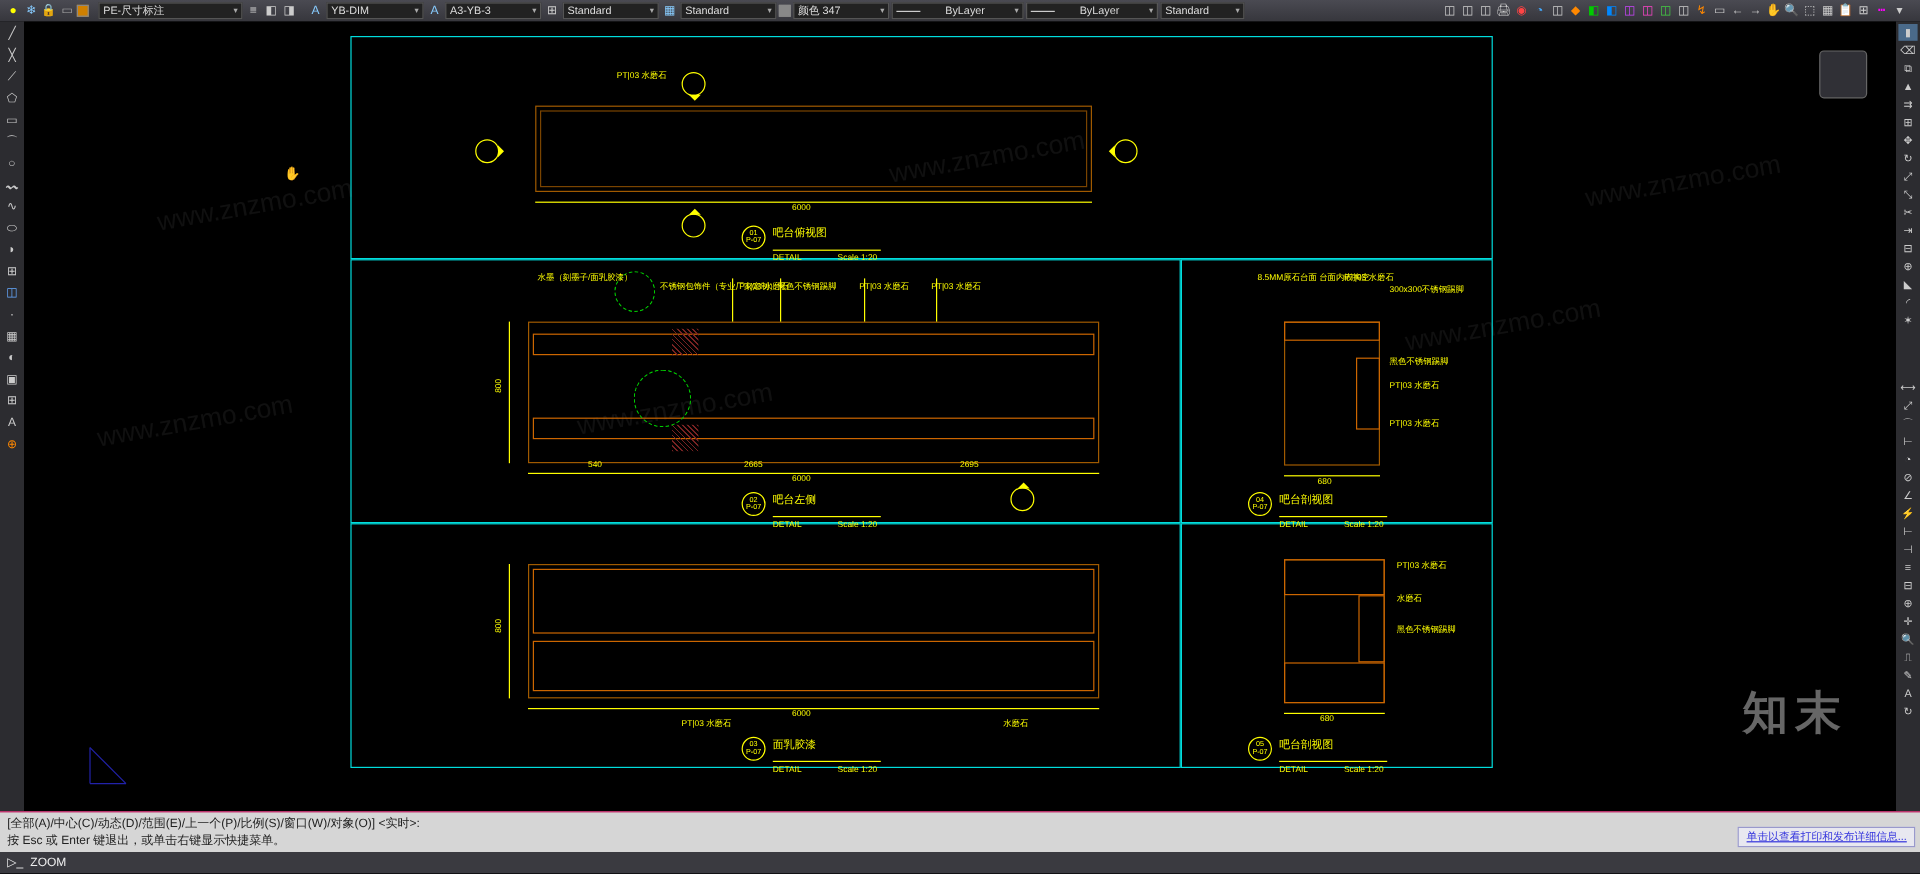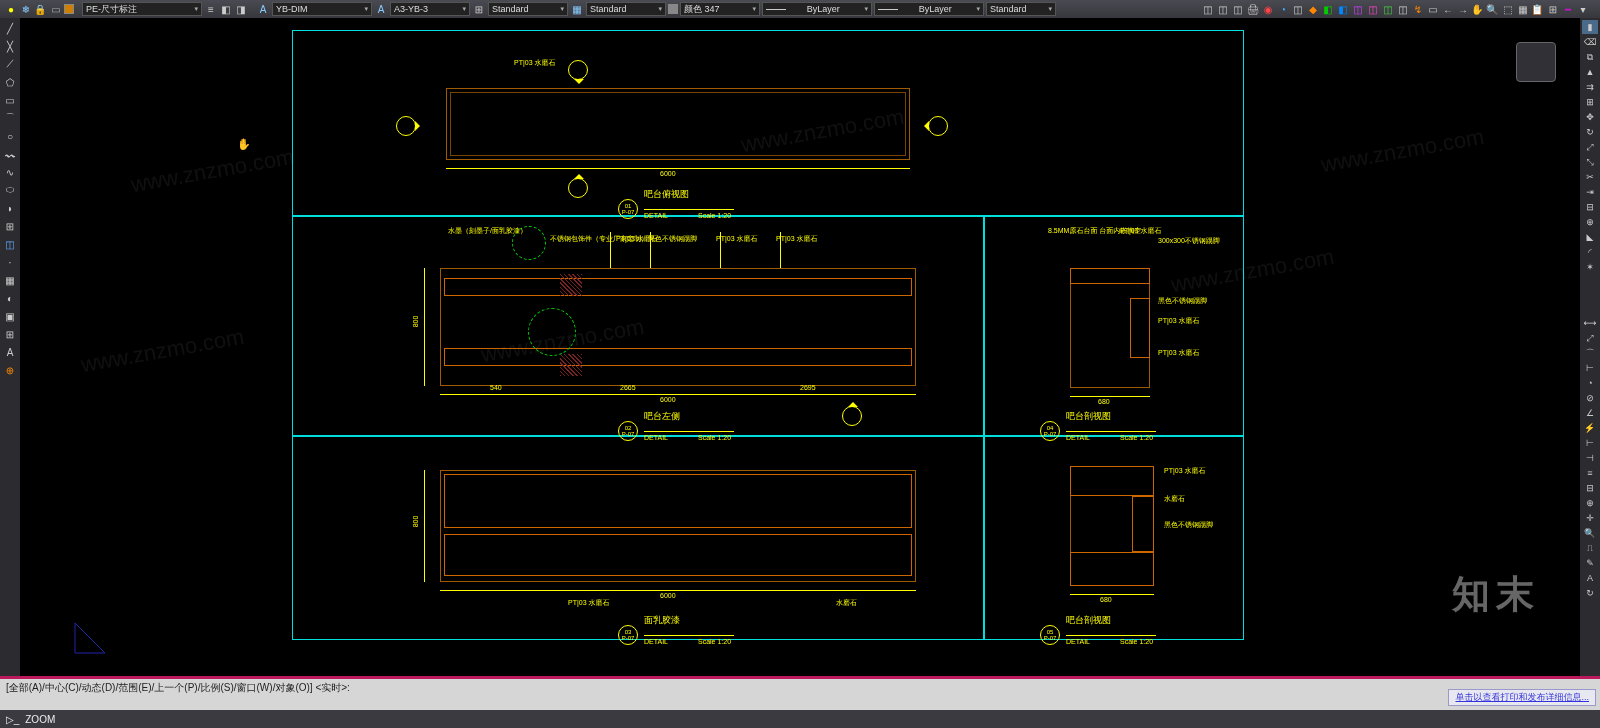--- a/index.html
+++ b/index.html
@@ -83,21 +83,21 @@
 .cell-e { left: 964px; top: 418px; width: 260px; height: 204px; }
 
 
 .rect { position: absolute; border: 1px solid #a05a00; }
 .rect.inner { border-color: #7a4400; }
 .dim { position: absolute; border-top: 1px solid #ff0; }
 .dim-v { position: absolute; border-left: 1px solid #ff0; }
 .leader { position: absolute; border-left: 1px solid #ff0; }
 .lbl { position: absolute; color: #ff0; font-size: 7px; white-space: nowrap; }
 .title-tag {
-  position: absolute; display: flex; align-items: flex-end; gap: 6px;
+  position: absolute; display: flex; align-items: flex-start; gap: 6px;
 }
 .title-tag .bubble {
   width: 20px; height: 20px; border-radius: 50%;
   border: 1px solid #ff0; display: flex; flex-direction: column;
   align-items: center; justify-content: center;
   font-size: 6px; color: #ff0; line-height: 1;
 }
 .title-tag .tname { color: #ff0; font-size: 9px; }
 .title-tag .rule { display: inline-block; width: 90px; border-top: 1px solid #ff0; }
 .title-tag .sub { color: #ff0; font-size: 7px; display: flex; gap: 30px; }
@@ -131,21 +131,21 @@
 
 
 .wm { position: absolute; color: rgba(200,200,200,.08); font-size: 22px; transform: rotate(-10deg); pointer-events:none; }
 .brand { position: absolute; right: 40px; bottom: 56px; color: rgba(255,255,255,.4); font-size: 38px; font-weight: 600; letter-spacing: 6px; }
 .idtxt { position: absolute; right: 40px; bottom: 30px; color: rgba(255,255,255,.5); font-size: 22px; letter-spacing: 2px; }
 
 
 .cmdbox {
   position: absolute; left: 0; right: 0; bottom: 18px; height: 34px;
   background: #d6d6d6; color: #222; font-size: 10px;
-  padding: 2px 6px; border-top: 3px solid #be185d;
+  padding: 2px 6px; border-top: 1px solid #be185d;
 }
 .cmdline {
   position: absolute; left: 0; right: 0; bottom: 0; height: 18px;
   background: #3a3a40; color: #eee; font-size: 10px;
   display: flex; align-items: center; padding: 0 6px;
 }
 .cmdline .arrow { margin-right: 6px; }
 .link-pill {
   position: absolute; right: 4px; bottom: 22px;
   background: #e8e8f0; color: #33d; font-size: 9px; text-decoration: underline;
@@ -166,21 +166,21 @@
   <div class="dd" style="width:120px">
     <span>PE-尺寸标注</span>
       <span class="arr">▾</span>
   </div>
   <div class="grp">
     <span class="ico">≡</span>
     <span class="ico">◧</span>
     <span class="ico">◨</span>
   </div>
   <span class="ico" style="color:#8cf">A</span>
-  <div class="dd" style="width:100px">
+  <div class="dd" style="width:81px">
     <span>YB-DIM</span>
       <span class="arr">▾</span>
   </div>
   <span class="ico" style="color:#8cf">A</span>
   <div class="dd" style="width:80px">
     <span>A3-YB-3</span>
       <span class="arr">▾</span>
   </div>
   <span class="ico">⊞</span>
   <div class="dd" style="width:80px">
@@ -477,19 +477,20 @@
     <svg width="40" height="40">
         <line x1="5" y1="35" x2="5" y2="5"></line>
         <line x1="5" y1="35" x2="35" y2="35"></line>
         <line x1="5" y1="5" x2="35" y2="35"></line>
       </svg>
   </div>
 </div>
 
 <div class="cmdbox">
   <div>[全部(A)/中心(C)/动态(D)/范围(E)/上一个(P)/比例(S)/窗口(W)/对象(O)] &lt;实时&gt;:</div>
+  <div>按 Esc 或 Enter 键退出，或单击右键显示快捷菜单。</div>
 </div>
 <div class="link-pill">单击以查看打印和发布详细信息...</div>
 
 <div class="cmdline">
   <span class="arrow">▷_</span>
   <span>ZOOM</span>
 </div>
 
 </body></html>

